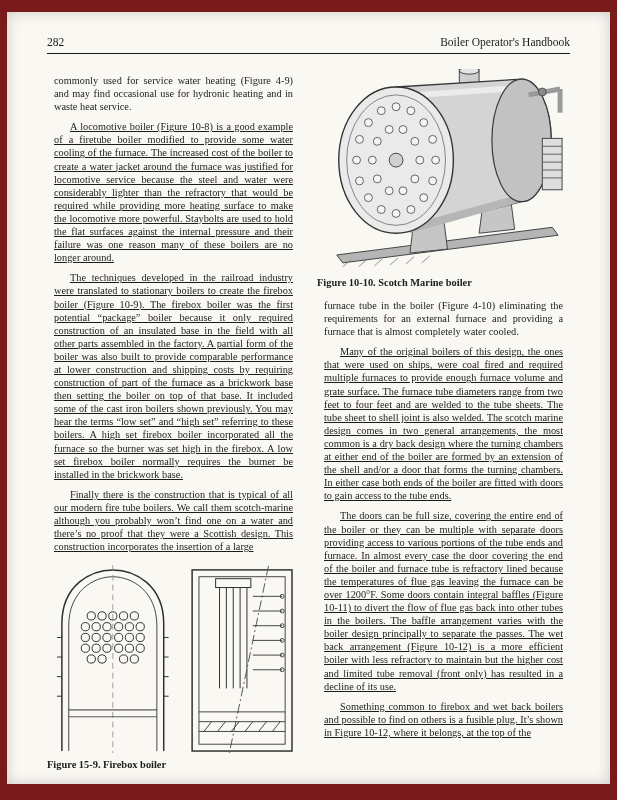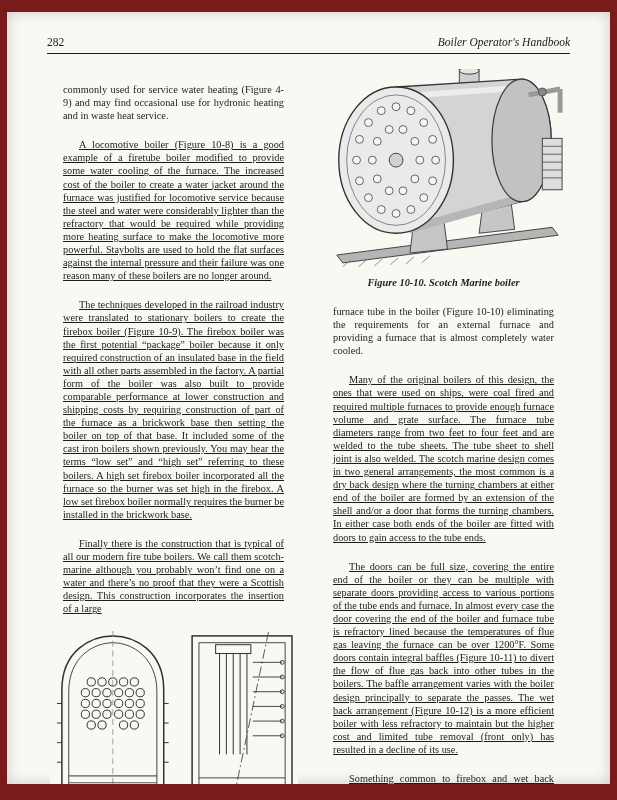--- a/index.html
+++ b/index.html
@@ -21,35 +21,35 @@
     background:var(--page);
     padding:24px 40px 0 40px;
     overflow:hidden;
     box-shadow:inset 0 0 14px rgba(0,0,0,0.18);
   }
   .pagehead{
     display:flex;justify-content:space-between;align-items:flex-end;
     font-size:11.5px;line-height:13px;
   }
   .pagenum{font-style:normal;}
-  .booktitle{font-style:italic;}
+  .booktitle{}
   .rule{
     border-top:1.7px solid #1b1b1b;
     margin-top:4px;margin-bottom:13px;
   }
   .columns{display:flex;gap:17px;}
   .col{
     width:253px;
     font-size:10.3px;
     line-height:13.1px;
     text-align:justify;
   }
-  .col p{margin:16px;}
+  .col p{margin:7px;}
   .col p.indent{text-indent:16px;text-decoration:underline;}
-  figure{margin:0;text-align:center;font-style:italic;}
+  figure{margin:0;text-align:left;}
   figure.fig-left{margin-top:12px;}
   figure.fig-right{margin:2px 0 10px 0;}
   figcaption{
     font-weight:bold;
     font-size:10.4px;
     margin-top:6px;
     line-height:12px;
   }
   svg{display:block;margin:0 auto;background:var(--page);}
   .ln{stroke:#2f2f2f;fill:none;}
@@ -233,20 +233,20 @@
               <circle cx="59" cy="111" r="4"></circle>
               <circle cx="71" cy="123" r="4"></circle>
             <circle cx="85" cy="123" r="4"></circle>
               <circle cx="97" cy="111" r="4"></circle>
           </g>
           <circle cx="78" cy="92" r="7" fill="#d0d0d0" stroke="#444" stroke-width="1"></circle>
         </svg>
         <figcaption>Figure 10-10. Scotch Marine boiler</figcaption>
       </figure>
 
-      <p>furnace tube in the boiler (Figure 10-10) eliminating the requirements for an external furnace and providing a furnace that is almost completely water cooled.</p>
+      <p>furnace tube in the boiler (Figure 4-10) eliminating the requirements for an external furnace and providing a furnace that is almost completely water cooled.</p>
       <p class="indent">Many of the original boilers of this design, the ones that were used on ships, were coal fired and required multiple furnaces to provide enough furnace volume and grate surface. The furnace tube diameters range from two feet to four feet and are welded to the tube sheets. The tube sheet to shell joint is also welded. The scotch marine design comes in two general arrangements, the most common is a dry back design where the turning chambers at either end of the boiler are formed by an extension of the shell and/or a door that forms the turning chambers. In either case both ends of the boiler are fitted with doors to gain access to the tube ends.</p>
       <p class="indent">The doors can be full size, covering the entire end of the boiler or they can be multiple with separate doors providing access to various portions of the tube ends and furnace. In almost every case the door covering the end of the boiler and furnace tube is refractory lined because the temperatures of flue gas leaving the furnace can be over 1200°F. Some doors contain integral baffles (Figure 10-11) to divert the flow of flue gas back into other tubes in the boilers. The baffle arrangement varies with the boiler design principally to separate the passes. The wet back arrangement (Figure 10-12) is a more efficient boiler with less refractory to maintain but the higher cost and limited tube removal (front only) has resulted in a decline of its use.</p>
       <p class="indent">Something common to firebox and wet back boilers and possible to find on others is a fusible plug. It’s shown in Figure 10-12, where it belongs, at the top of the</p>
     </div>
 
   </div>
 </div>
 
 </body></html>

